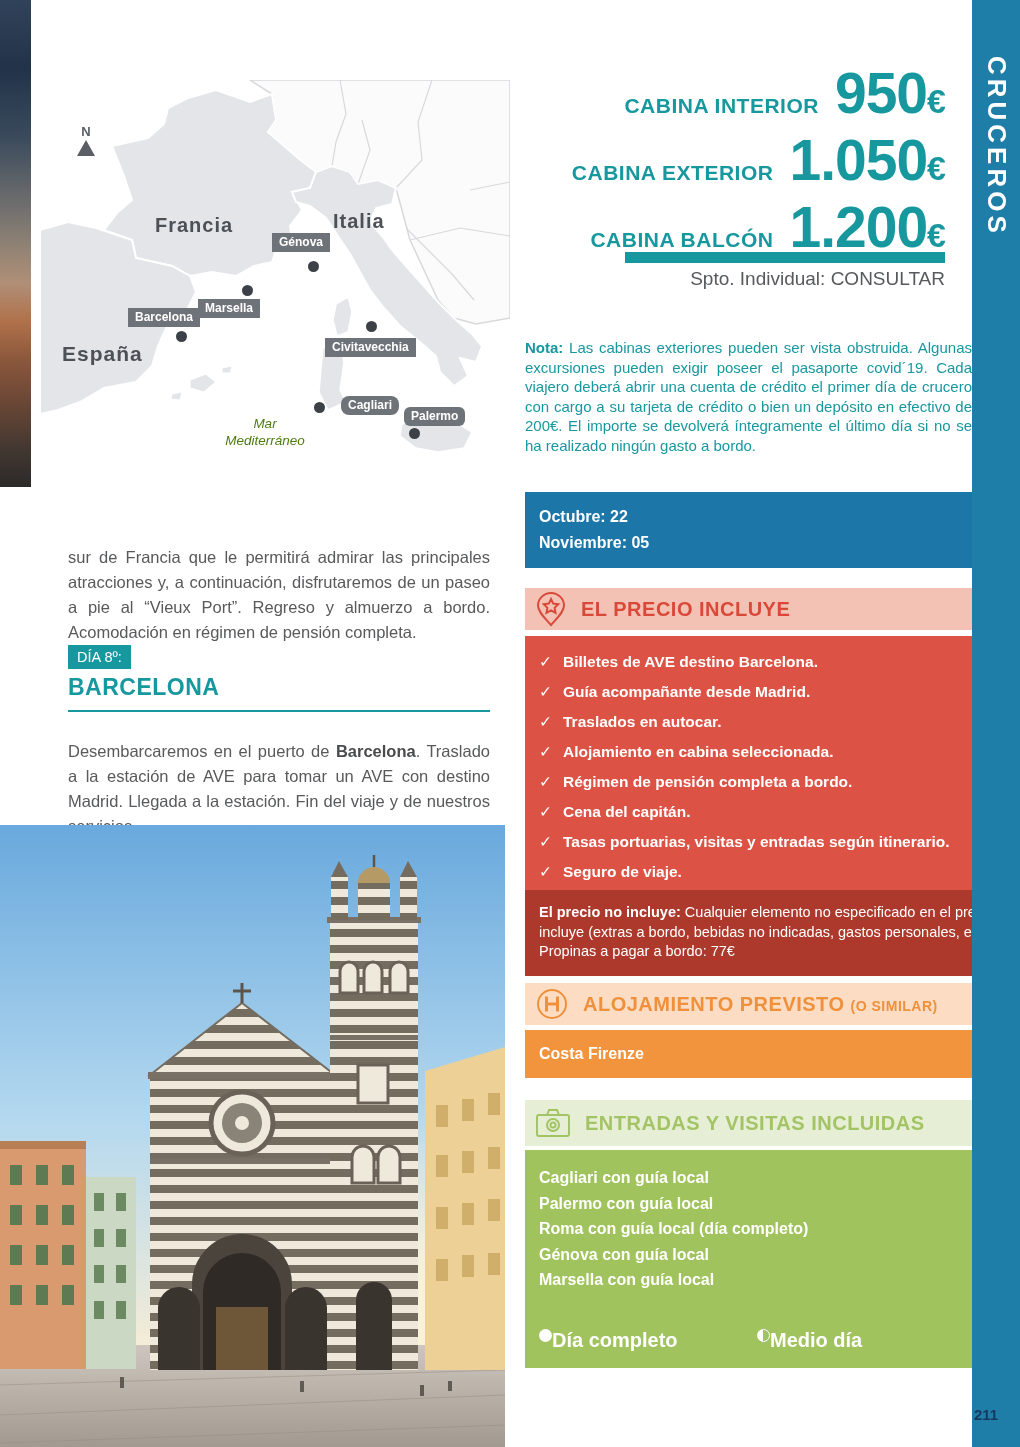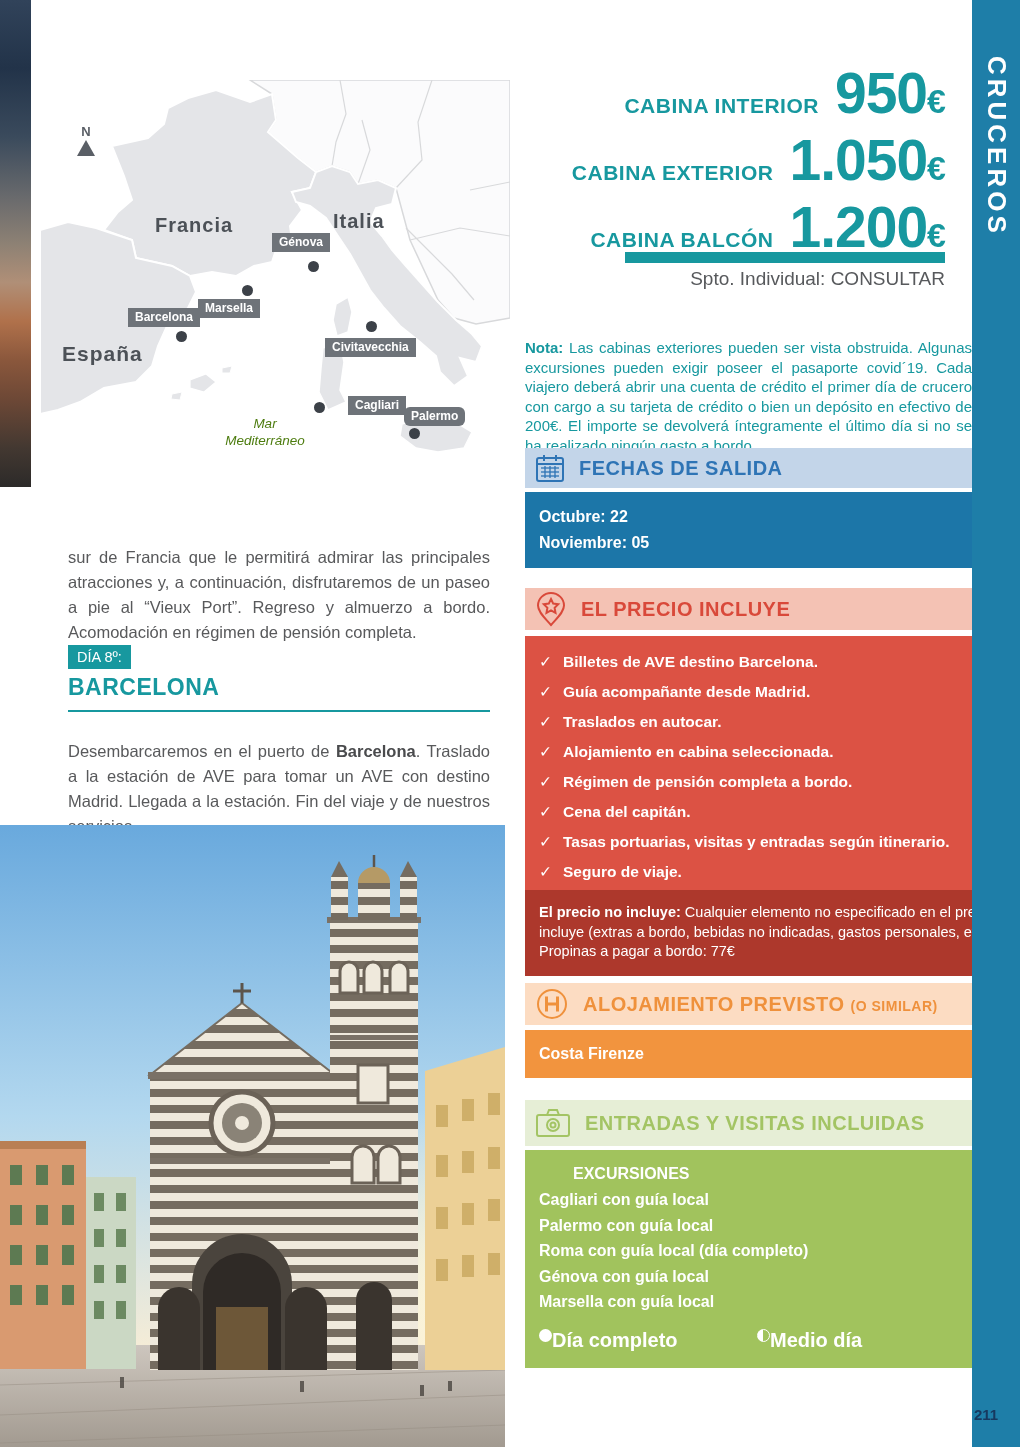--- a/index.html
+++ b/index.html
@@ -147,21 +147,21 @@
     <span class="dot" style="left:202px;top:205px;"></span>
     <span class="dot" style="left:136px;top:251px;"></span>
     <span class="dot" style="left:326px;top:241px;"></span>
     <span class="dot" style="left:274px;top:322px;"></span>
     <span class="dot" style="left:369px;top:348px;"></span>
 
     <span class="chip" style="left:232px;top:153px;">Génova</span>
     <span class="chip" style="left:158px;top:219px;">Marsella</span>
     <span class="chip" style="left:88px;top:228px;">Barcelona</span>
     <span class="chip" style="left:285px;top:258px;">Civitavecchia</span>
-    <span class="chip" style="left:308px;top:316px;">Cagliari</span>
+    <span class="chip" style="left:301px;top:316px;border-radius:8px;">Cagliari</span>
     <span class="chip" style="left:364px;top:327px;border-radius:6px;">Palermo</span>
 
     <div class="sea">
       <div>Mar</div>
       <div>Mediterráneo</div>
     </div>
   </div>
 
   <p class="para p1">sur de Francia que le permitirá admirar las principales atracciones y, a continuación, disfrutaremos de un paseo a pie al “Vieux Port”. Regreso y almuerzo a bordo. Acomodación en régimen de pensión completa.</p>
 
@@ -298,39 +298,20 @@
     <div class="price-row">
       <span class="price-label">CABINA BALCÓN</span>
       <span class="price-value"><span>1.200</span><span class="price-cur">€</span></span>
     </div>
   </div>
   <div class="price-bar"></div>
   <div class="spto">Spto. Individual: CONSULTAR</div>
 
   <p class="nota"><b>Nota:</b><span> Las cabinas exteriores pueden ser vista obstruida. Algunas excursiones pueden exigir poseer el pasaporte covid´19. Cada viajero deberá abrir una cuenta de crédito el primer día de crucero con cargo a su tarjeta de crédito o bien un depósito en efectivo de 200€. El importe se devolverá íntegramente el último día si no se ha realizado ningún gasto a bordo.</span></p>
 
-  <div class="sec h-fechas">
-    <span class="hdr-icon">
-      <svg width="30" height="30" viewBox="0 0 30 30" fill="none" stroke="#2e74b5" stroke-width="2">
-        <rect x="2" y="5" width="26" height="23" rx="2"></rect>
-        <line x1="2" y1="11" x2="28" y2="11"></line>
-        <line x1="9" y1="2" x2="9" y2="8"></line>
-          <line x1="21" y1="2" x2="21" y2="8"></line>
-        <g stroke-width="1.3">
-          <line x1="6" y1="15" x2="24" y2="15"></line>
-            <line x1="6" y1="19" x2="24" y2="19"></line>
-            <line x1="6" y1="23" x2="24" y2="23"></line>
-          <line x1="10" y1="13" x2="10" y2="25"></line>
-            <line x1="15" y1="13" x2="15" y2="25"></line>
-            <line x1="20" y1="13" x2="20" y2="25"></line>
-        </g>
-      </svg>
-    </span>
-    <span class="sec-title">FECHAS DE SALIDA</span>
-  </div>
   <div class="box-dates">
     <div>Octubre: 22</div>
     <div>Noviembre: 05</div>
   </div>
 
   <div class="sec h-precio">
     <span class="hdr-icon">
       <svg width="32" height="36" viewBox="0 0 32 36" fill="none" stroke="#d9493a" stroke-width="2">
         <path d="M16,2 C23,2 29,7.5 29,14.5 C29,21 22,27 16,34 C10,27 3,21 3,14.5 C3,7.5 9,2 16,2 Z"></path>
         <path d="M16,8 L18.2,12.6 L23.2,13.3 L19.6,16.8 L20.5,21.8 L16,19.4 L11.5,21.8 L12.4,16.8 L8.8,13.3 L13.8,12.6 Z"></path>
@@ -395,21 +376,20 @@
       <svg width="36" height="30" viewBox="0 0 36 30" fill="none" stroke="#a3c464" stroke-width="2">
         <rect x="2" y="7" width="32" height="21" rx="2"></rect>
         <path d="M12,7 L14,2 L22,2 L24,7"></path>
         <circle cx="18" cy="17" r="6"></circle>
           <circle cx="18" cy="17" r="2.5"></circle>
       </svg>
     </span>
     <span class="sec-title">ENTRADAS Y VISITAS INCLUIDAS</span>
   </div>
   <div class="box-excursiones">
-    <div class="exc-sub">EXCURSIONES</div>
     <div class="exc-item">Cagliari con guía local</div>
     <div class="exc-item">Palermo con guía local</div>
     <div class="exc-item">Roma con guía local (día completo)</div>
     <div class="exc-item">Génova con guía local</div>
     <div class="exc-item">Marsella con guía local</div>
     <div class="legend">
       <div class="legend-item">
         <span class="circle-full"></span>
         <span>Día completo</span>
       </div>

